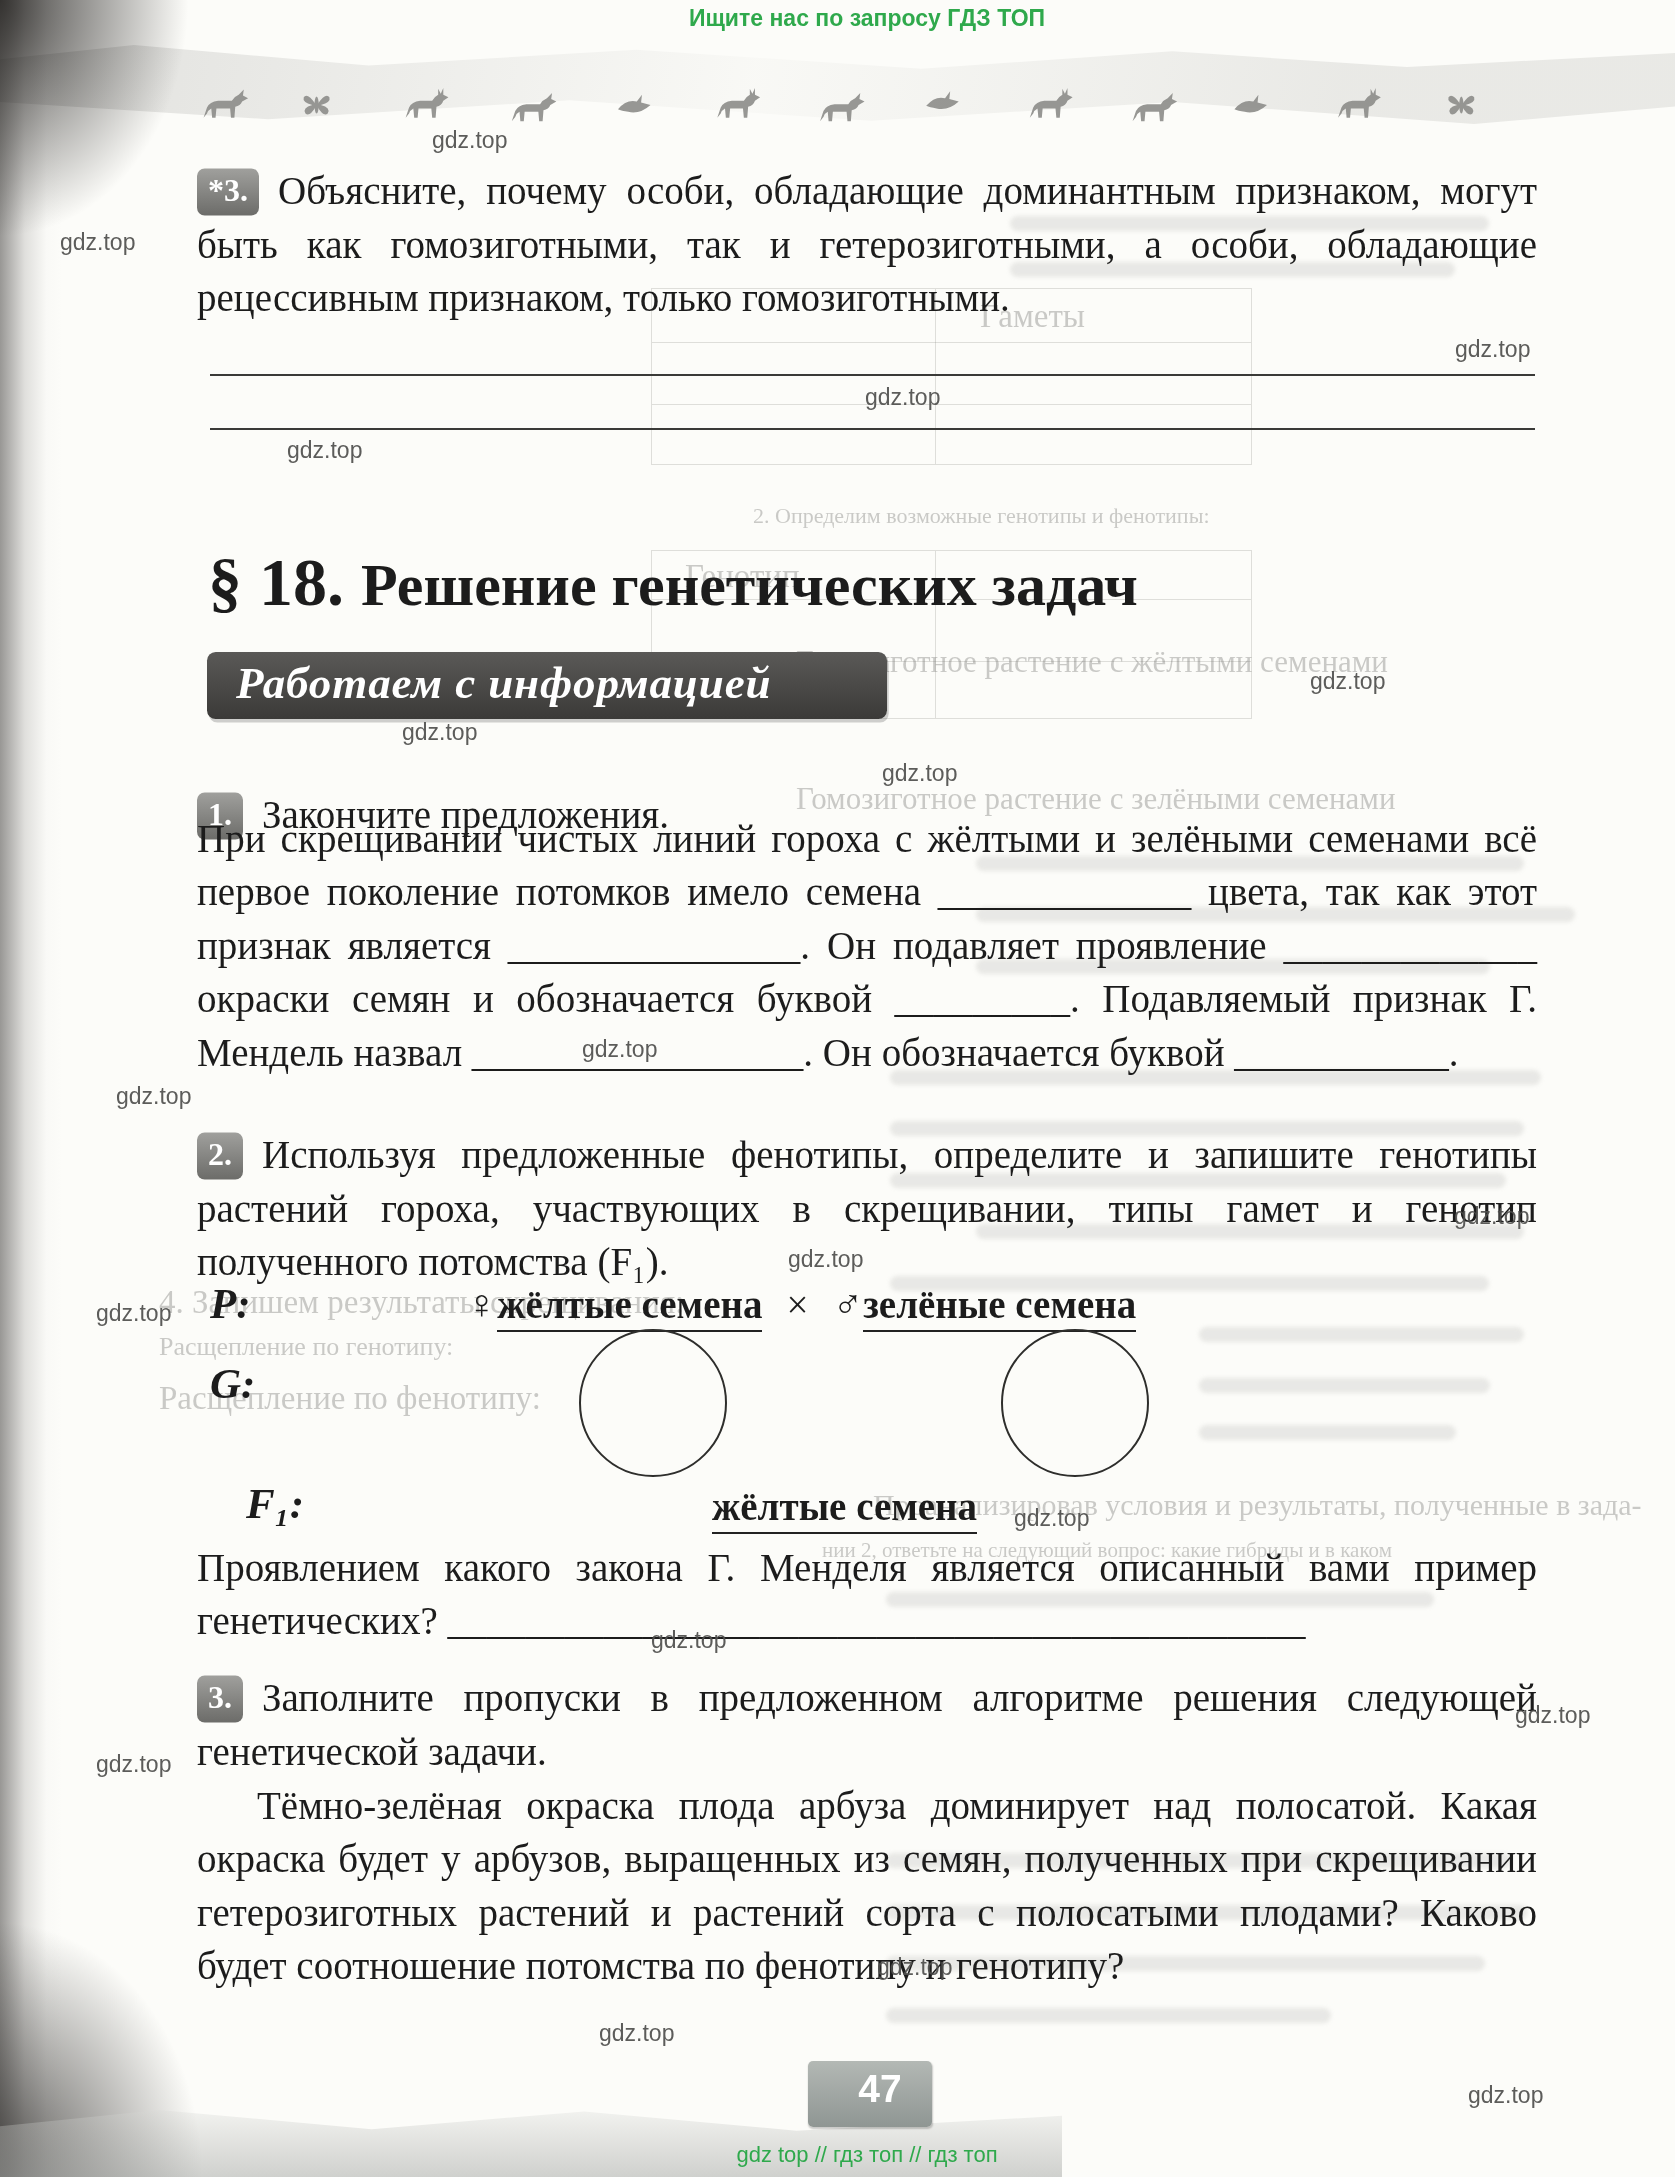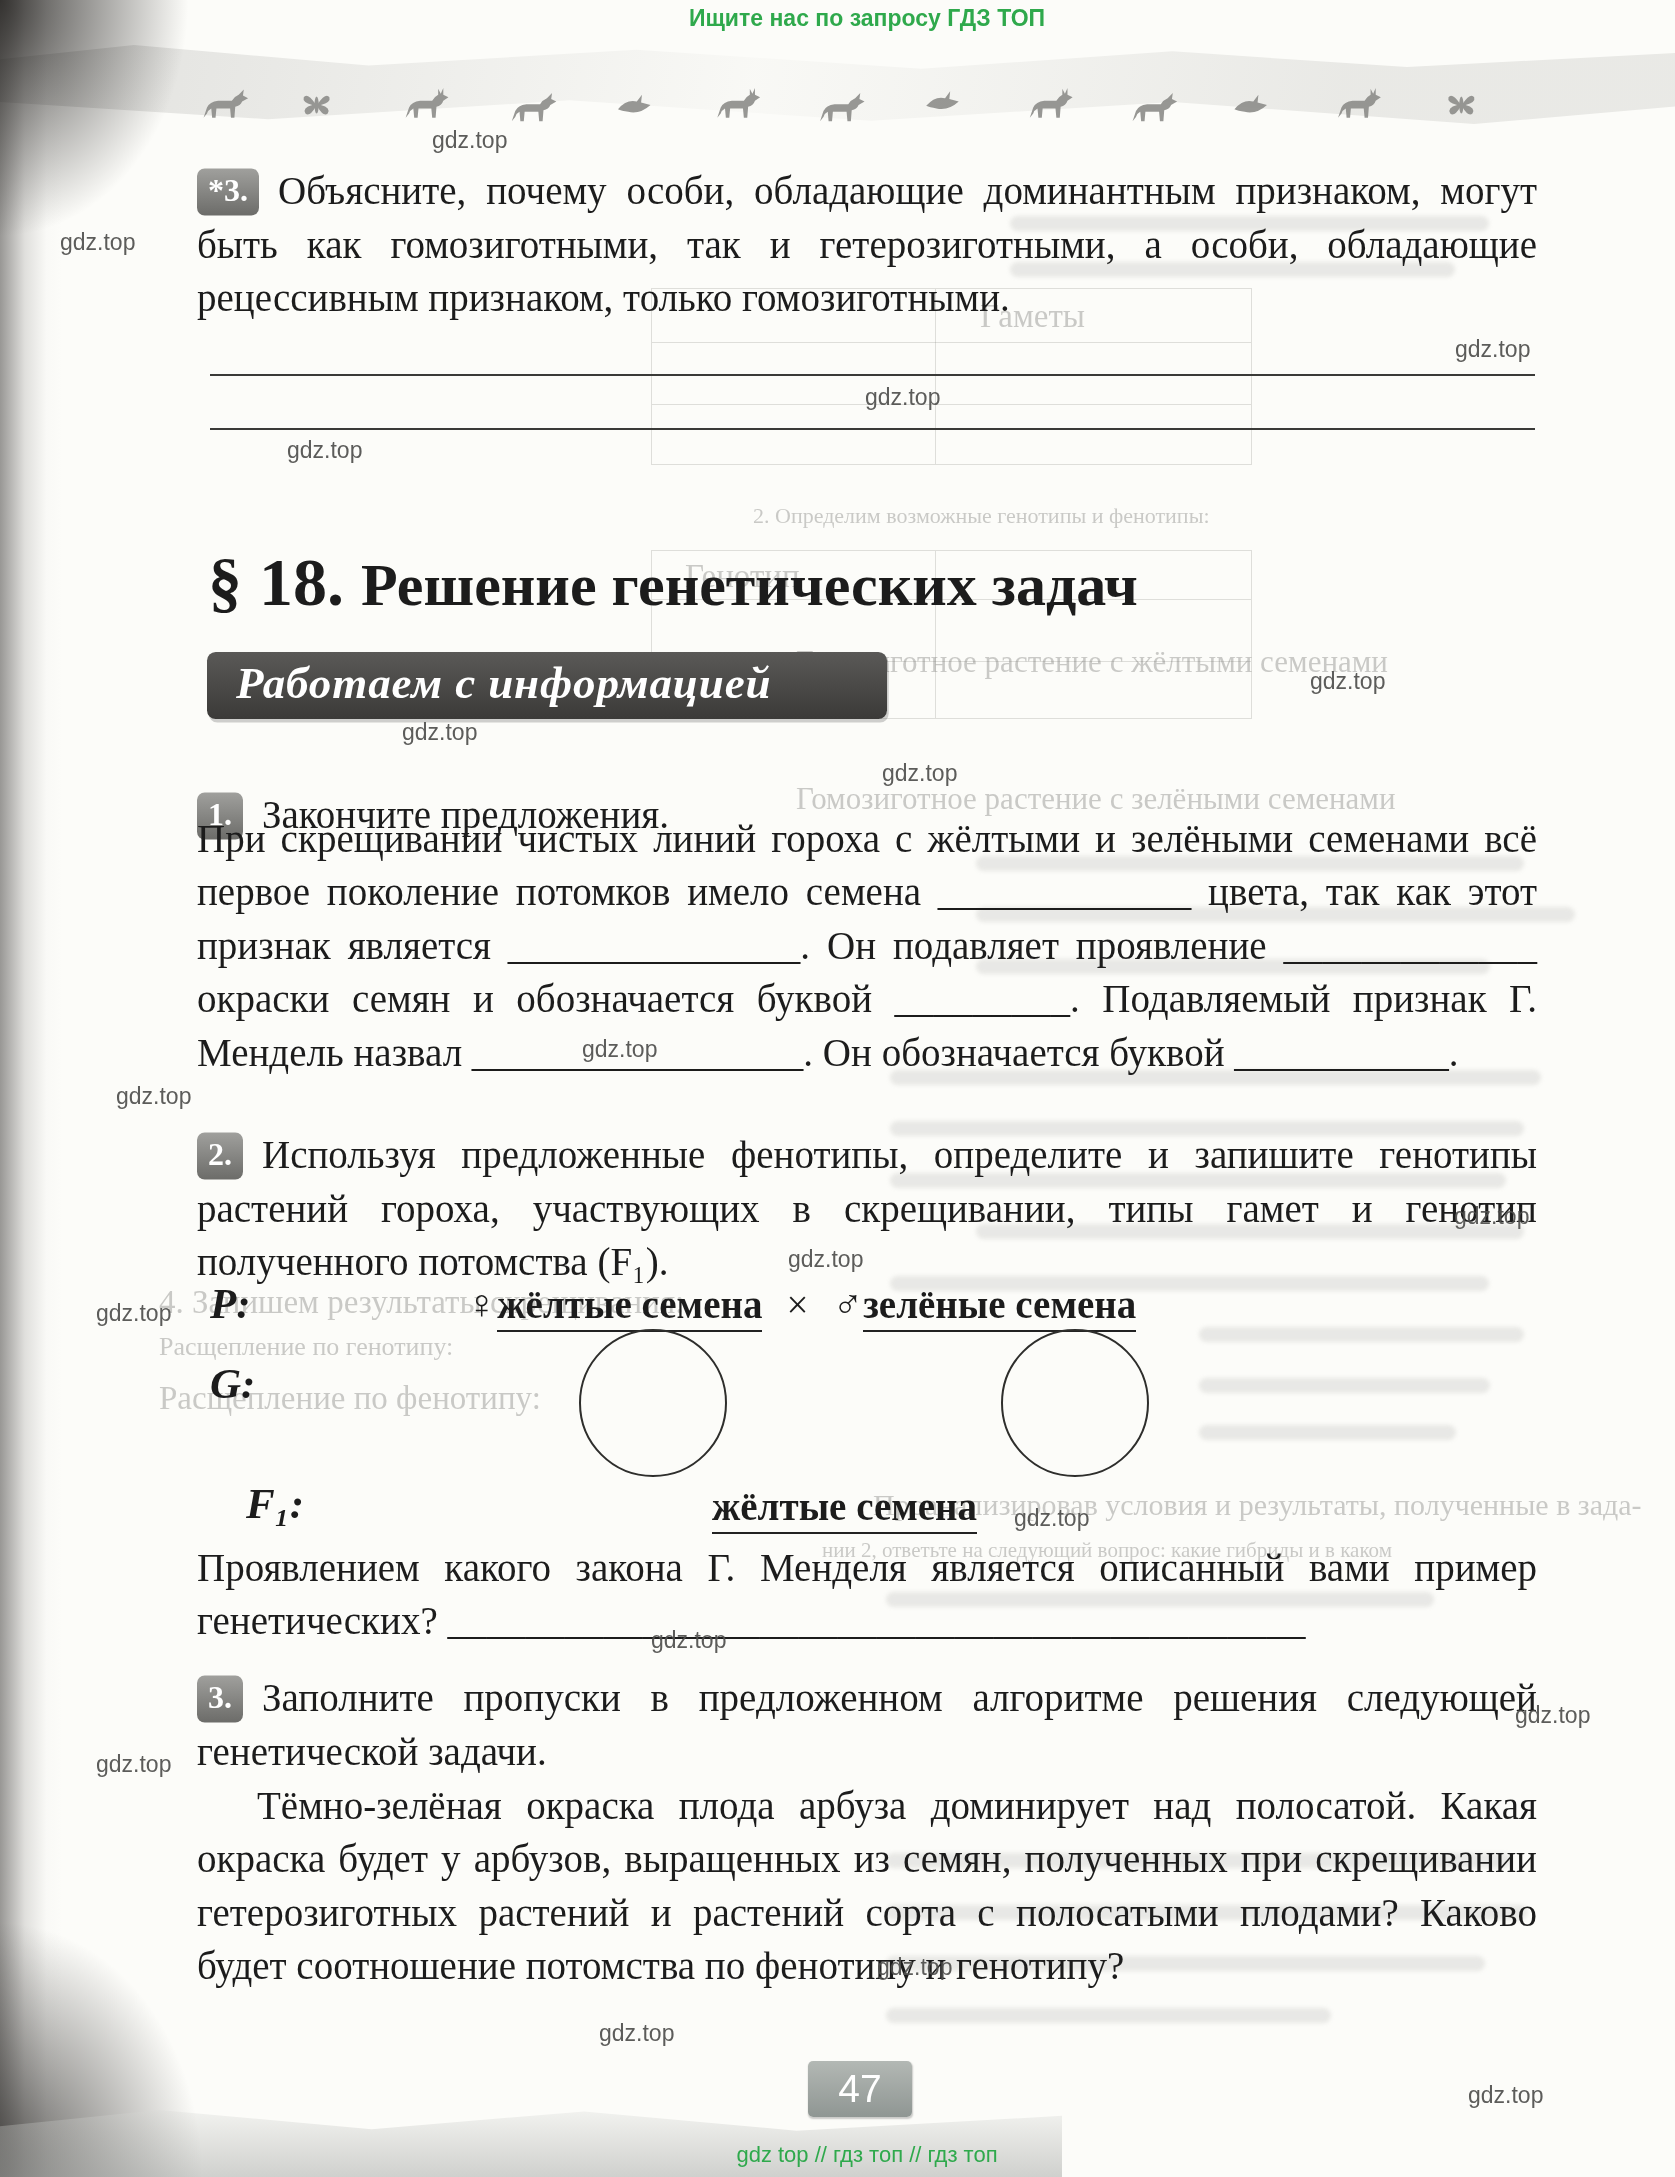--- a/index.html
+++ b/index.html
@@ -47,24 +47,24 @@
   .cross-row { position:absolute; left:210px; top:1279px; white-space:nowrap; font-size:39px; }
   .gen-label { font-style:italic; font-weight:bold; font-size:43px; }
   .pheno { font-weight:bold; border-bottom:2.6px solid #222; padding-bottom:4px; }
   .sex { font-size:41px; }
   .cross-x { margin:0 24px; font-size:39px; }
   .g-label { position:absolute; left:210px; top:1359px; }
   .circle { position:absolute; width:144px; height:144px; border:2.6px solid #2e2e2c; border-radius:50%; }
   .f1-label { position:absolute; left:210px; top:1479px;margin-left:36px; }
   .f1-pheno { position:absolute; left:712px; top:1484px; font-size:39px; }
 
-  .pagenum { position:absolute; left:808px; top:2061px; width:104px; height:56px;
-    background:linear-gradient(#b3b8b4,#8f9693); border-radius:5.1px; color:#fff; font-weight:normal;
+  .pagenum { position:absolute; left:808px; top:2061px; width:104px; height:66px;
+    background:linear-gradient(#b3b8b4,#8f9693); border-radius:5.1px; color:#fff; font-weight:bold;
     font-size:39px; text-align:center; line-height:55px; font-family:"Liberation Sans","DejaVu Sans",sans-serif;
-    box-shadow:0.9px 1.7px 1.7px rgba(0,0,0,.2); }
+    box-shadow:0.9px 1.7px 1.7px rgba(0,0,0,.2);padding-left:20px; }
 
   .wm { position:absolute; font-family:"Liberation Sans","DejaVu Sans",sans-serif; font-size:23px;
     color:#4f4f4d; opacity:.92; white-space:nowrap; }
 
   
   .bt { position:absolute; color:rgba(110,110,108,.36); filter:blur(0.4px); white-space:nowrap; }
   .bt-bar { position:absolute; height:14.6px; border-radius:7.7px; background:rgba(120,120,118,.15); filter:blur(2.1px); }
   .bt-box { position:absolute; border:1.7px solid rgba(135,135,132,.26); }
   .bt-line-h { position:absolute; left:0; right:0; border-top:1.7px solid rgba(135,135,132,.26); }
   .bt-line-v { position:absolute; top:0; bottom:0; border-left:1.7px solid rgba(135,135,132,.26); }

